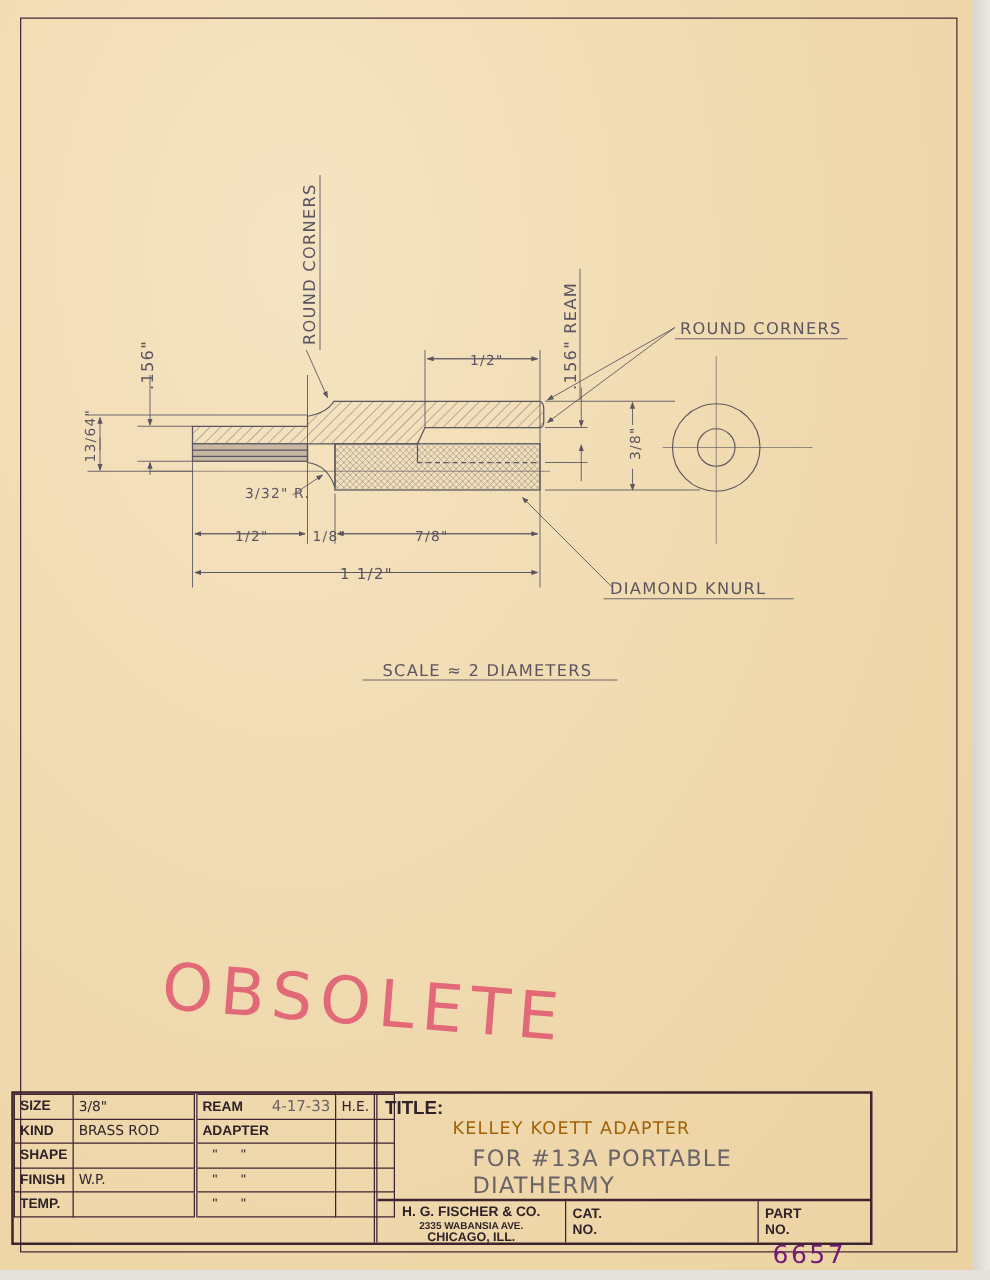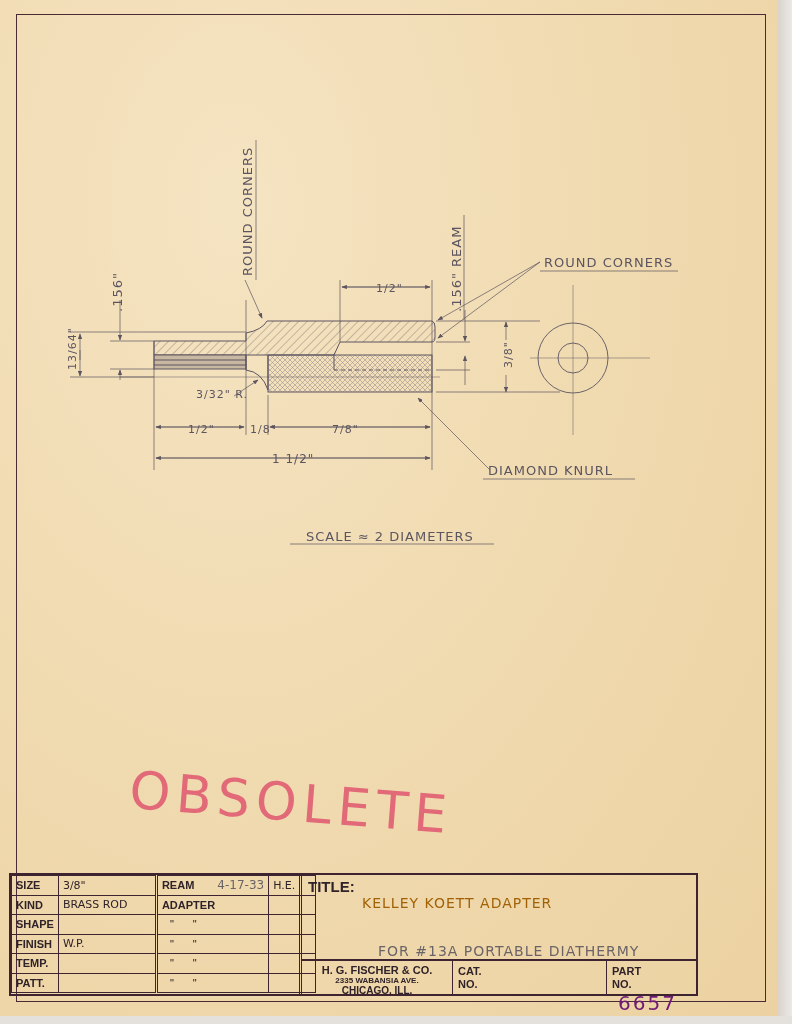--- a/index.html
+++ b/index.html
@@ -19,21 +19,21 @@
     .left-tbl td { border:1px solid #3e2430; height:18.5px; padding:0 4px; font-size:11px; color:#2f2228; white-space:nowrap; }
     .lbl { font-weight:bold; width:34px; font-size:10px; }
     .val { width:88px; font-family:"DejaVu Sans", sans-serif; color:#6a6468; font-size:11px; }
     .col2 { width:88px; font-weight:bold; font-size:10px; border-left:3px double #3e2430 !important; }
     .col3 { width:38px; }
     .handv { font-family:"DejaVu Sans", sans-serif; font-weight:normal; color:#6a6468; font-size:12px;margin-left:20px; }
     .ditto { font-weight:normal; color:#6a6468; padding-left:12px !important; letter-spacing:8px; }
     .right-block { position:absolute; left:288px; top:0; right:0; bottom:0; border-left:3px double #3e2430; }
     .title-lbl { position:absolute; left:6px; top:3px; font-weight:bold; font-size:15px; color:#2f2228; }
     .title-l1 { position:absolute; left:60px; top:20px; font-family:"DejaVu Sans", sans-serif; font-size:14px; color:#a16207; letter-spacing:1px; }
-    .title-l2 { position:absolute; left:76px; top:42px; font-family:"DejaVu Sans", sans-serif; font-size:14px; color:#6a6468; letter-spacing:1px;margin-top:26px; }
+    .title-l2 { position:absolute; left:76px; top:42px; font-family:"DejaVu Sans", sans-serif; font-size:18px; color:#6a6468; letter-spacing:1px; }
     .bottom-row { position:absolute; left:0; right:0; top:84px; bottom:0; border-top:2px solid #3e2430; }
     .company { position:absolute; left:0; top:0; width:150px; bottom:0; border-right:1.5px solid #3e2430; text-align:center; color:#2f2228; }
     .company .n { font-weight:bold; font-size:11px; margin-top:3px; }
     .company .a { font-weight:bold; font-size:8px; }
     .company .c { font-weight:bold; font-size:10px; }
     .cat { position:absolute; left:152px; top:0; width:153px; bottom:0; border-right:1.5px solid #3e2430; font-weight:bold; font-size:11px; color:#2f2228; padding:4px 4px; box-sizing:border-box; line-height:13px; }
     .part { position:absolute; left:306px; top:0; right:0; bottom:0; padding:4px 4px; box-sizing:border-box; }
     .part .pl { font-weight:bold; font-size:11px; color:#2f2228; line-height:13px; display:inline-block; vertical-align:top; }
     .part .pv { font-family:"DejaVu Sans", sans-serif; font-size:20px; color:#701a75; margin-left:6px; letter-spacing:2px; }
   </style>
@@ -167,26 +167,20 @@
       <td class="col3"></td>
     </tr>
     <tr>
       <td class="lbl">FINISH</td>
       <td class="val">W.P.</td>
       <td class="col2 ditto">" "</td>
       <td class="col3"></td>
     </tr>
     <tr>
       <td class="lbl">TEMP.</td>
-      <td class="val"></td>
-      <td class="col2 ditto">" "</td>
-      <td class="col3"></td>
-    </tr>
-    <tr>
-      <td class="lbl">PATT.</td>
       <td class="val"></td>
       <td class="col2 ditto">" "</td>
       <td class="col3"></td>
     </tr>
   </tbody>
     </table>
 
   <div class="right-block">
     <div class="title-lbl">TITLE:</div>
     <div class="title-l1">KELLEY KOETT ADAPTER</div>

